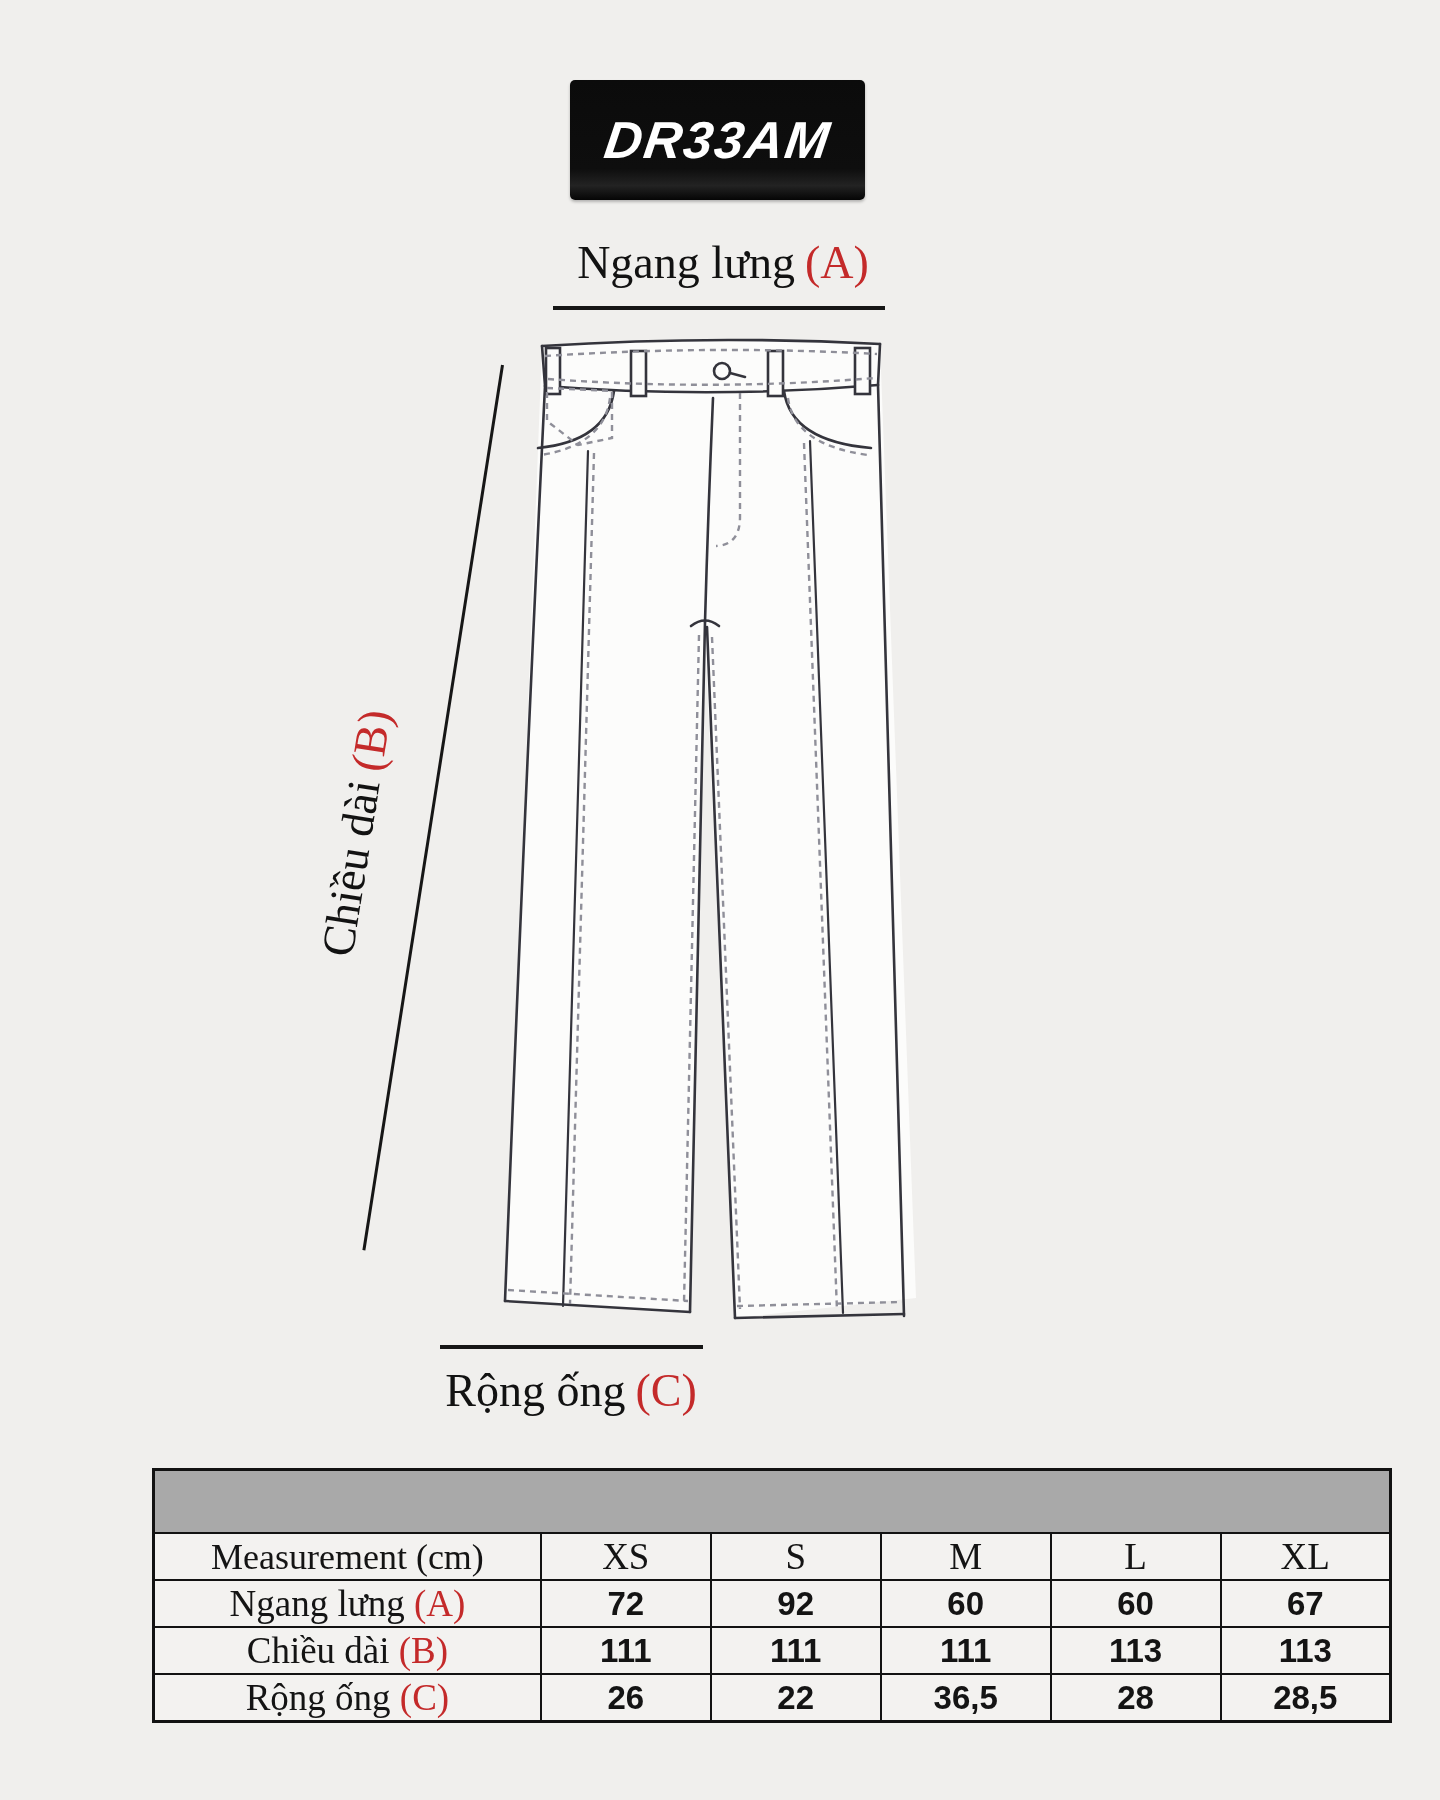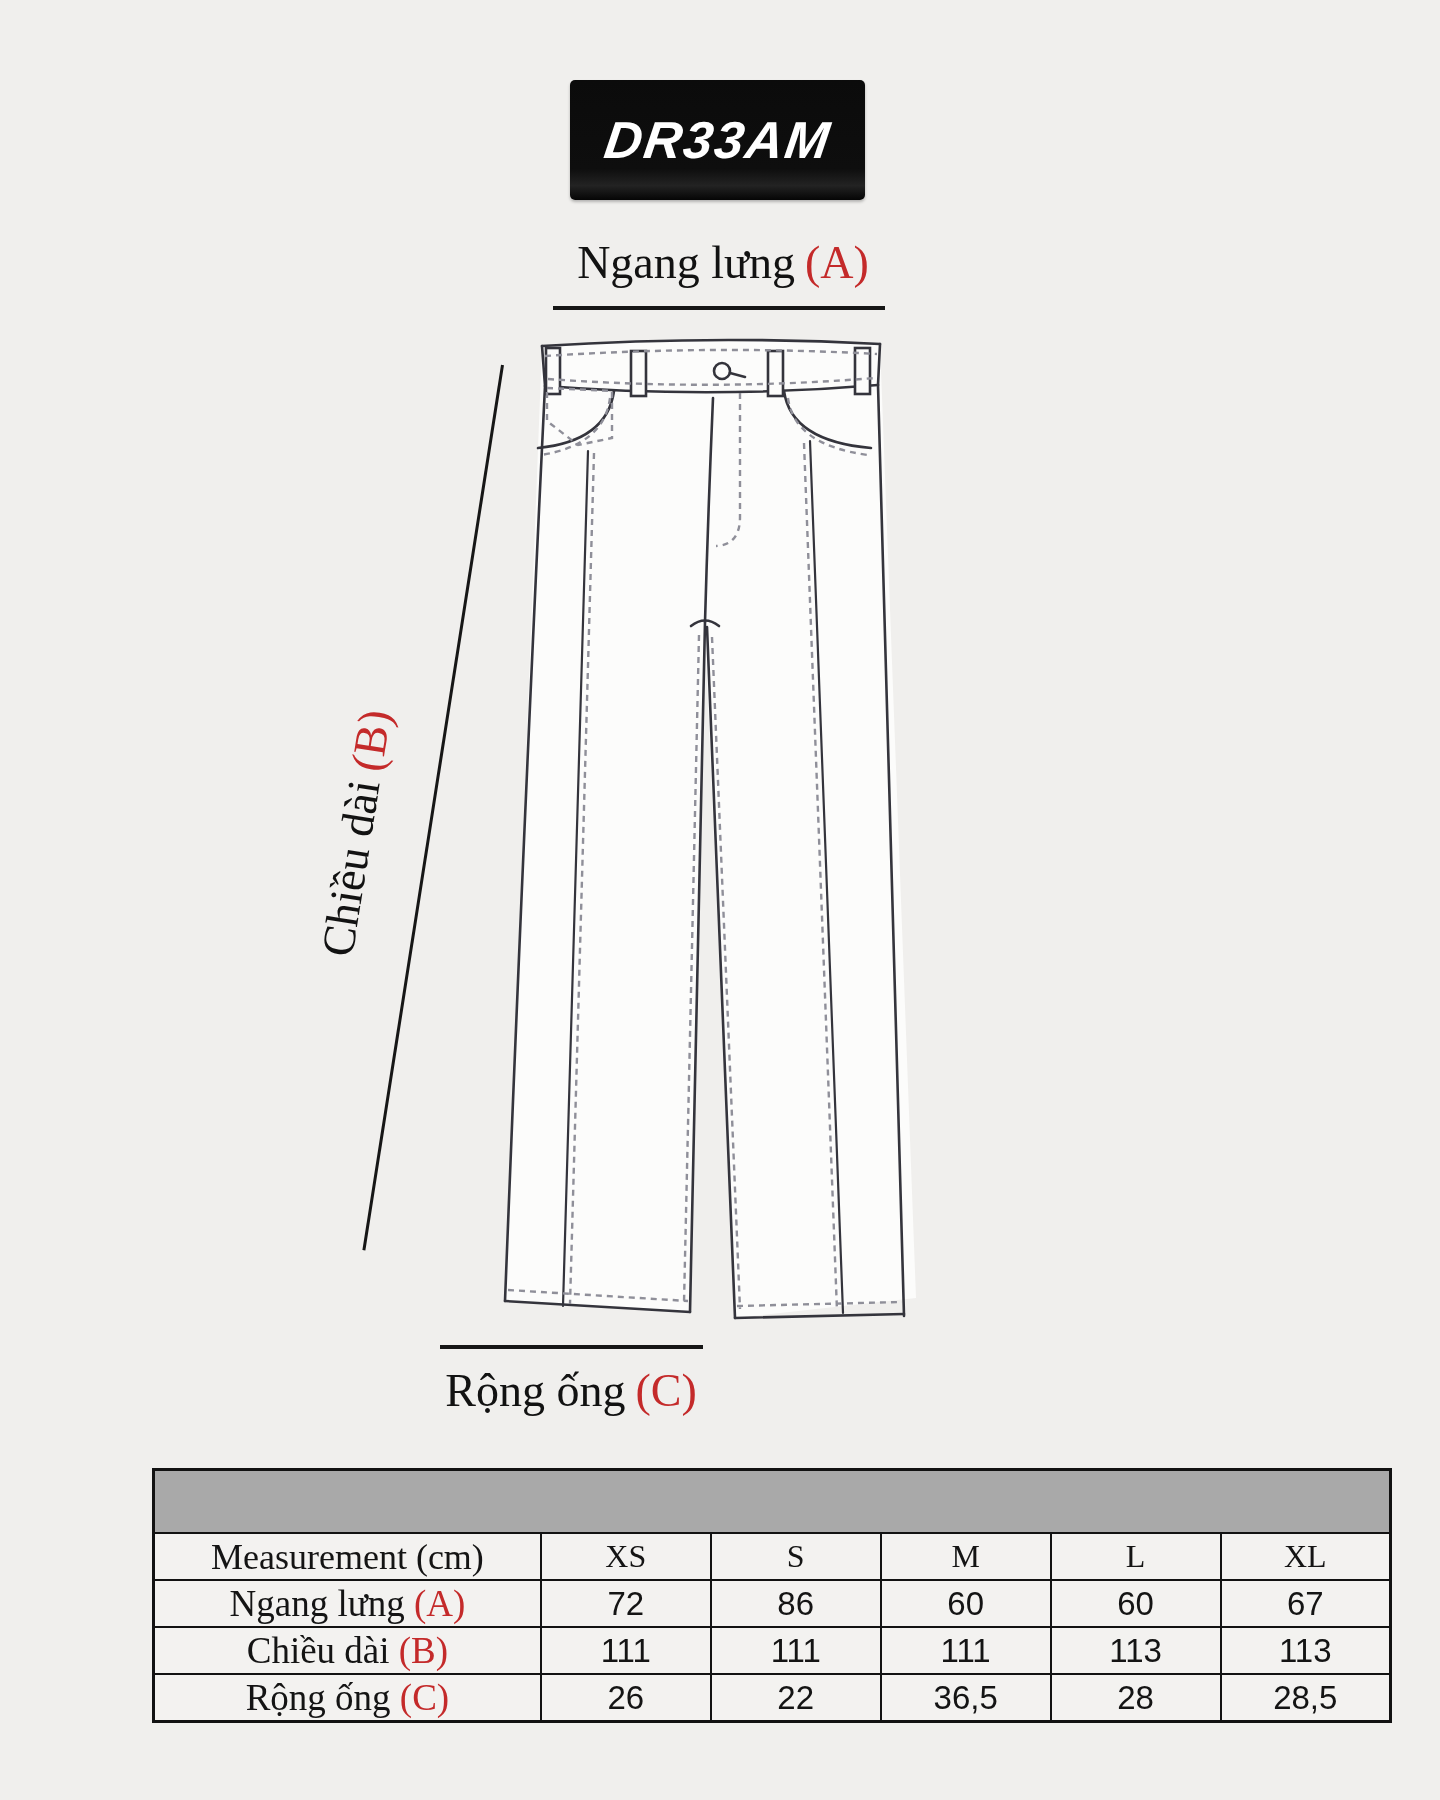--- a/index.html
+++ b/index.html
@@ -29,25 +29,25 @@
 
   
   .pants{position:absolute;left:488px;top:335px;width:440px;height:990px;}
 
   
   table.size-table{position:absolute;left:152px;top:1468px;width:1240px;border-collapse:collapse;
     background:#f3f2f0;table-layout:fixed;}
   table.size-table td{border:2px solid #121212;text-align:center;vertical-align:middle;padding:0;}
   table.size-table{border:3px solid #121212;}
   td.band{height:61px;background:#a9a9a9;border-bottom:3px solid #121212;}
-  tr.head td{height:45px;font-size:32px;}
+  tr.head td{height:45px;font-size:37px;}
   tr.head td.lbl{font-size:36px;}
   tr.vals td{height:45px;}
   td.lbl{font-size:37px;}
-  td.val{font-family:"Liberation Sans","DejaVu Sans",sans-serif;font-weight:400;font-size:33px;}
+  td.val{font-family:"Liberation Sans","DejaVu Sans",sans-serif;font-weight:700;font-size:33px;}
 </style>
 </head>
 <body>
 
 <div class="canvas">
 
   <div class="logo-box">
     <span class="logo-text">DR33AM</span>
   </div>
 
@@ -141,21 +141,21 @@
       <td>M</td>
       <td>L</td>
       <td>XL</td>
     </tr>
     <tr class="vals">
       <td class="lbl">
         <span>Ngang lưng</span>
         <span class="red">(A)</span>
       </td>
       <td class="val">72</td>
-      <td class="val">86</td>
+      <td class="val">92</td>
       <td class="val">60</td>
       <td class="val">60</td>
       <td class="val">67</td>
     </tr>
     <tr class="vals">
       <td class="lbl">
         <span>Chiều dài</span>
         <span class="red">(B)</span>
       </td>
       <td class="val">111</td>

